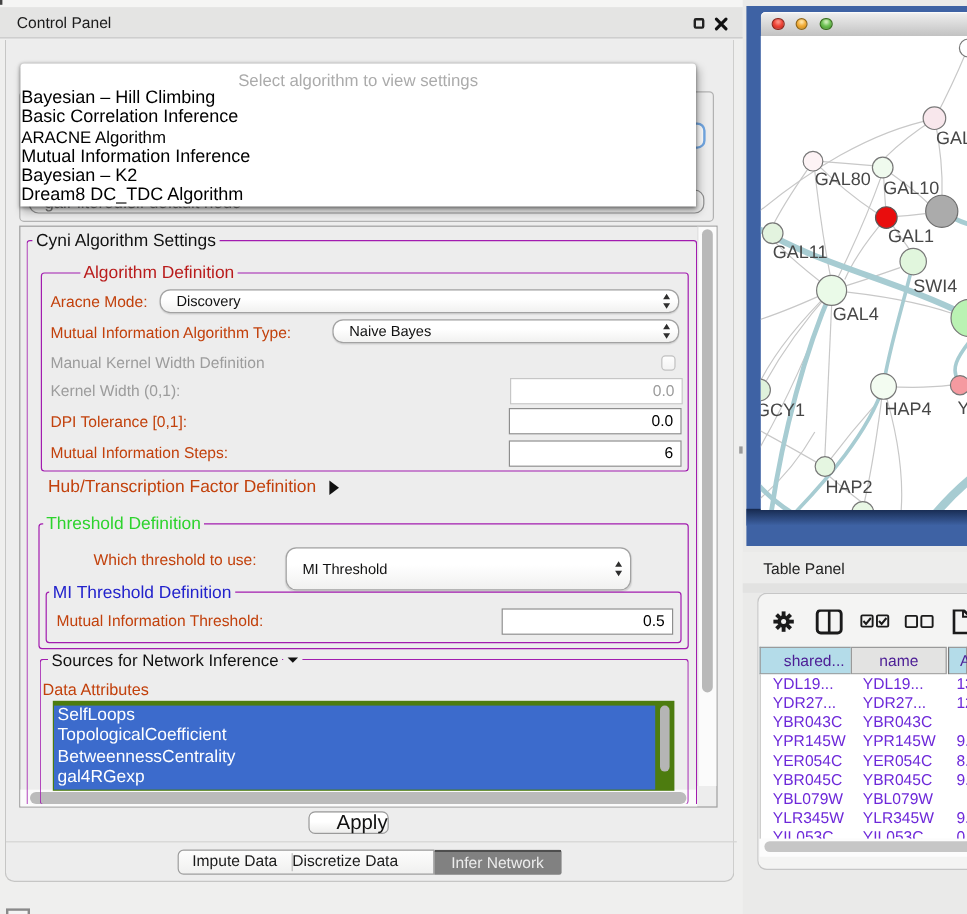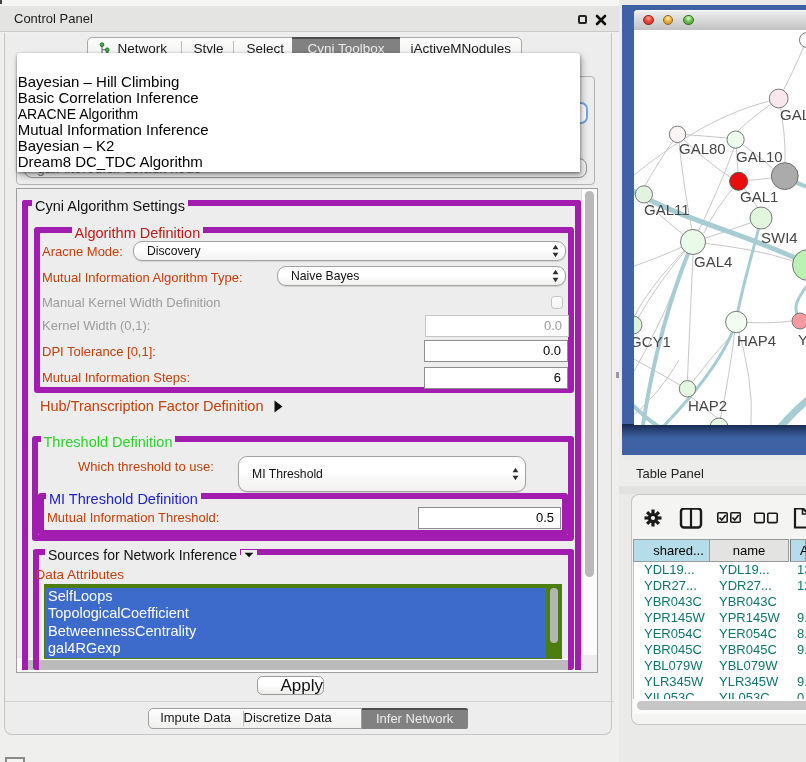--- a/index.html
+++ b/index.html
@@ -1,20 +1,20 @@
 <!DOCTYPE html>
 <html><head>
 <meta charset="utf-8">
 <style>
 * { margin:0; padding:0; box-sizing:border-box; }
 html,body { width:806px; height:762px; overflow:hidden; }
 body { font-family:"Liberation Sans", sans-serif; background:#efefee; position:relative; }
 .abs { position:absolute; }
 .b { font-weight:normal; }
-.fs { position:absolute; border:6px solid #a21caf; border-radius:3px; }
+.fs { position:absolute; border:1px solid #a21caf; border-radius:3px; }
 .fs > .lg { position:absolute; top:-8px; background:#ededed; padding:0 3px; font-size:14.5px; line-height:16px; white-space:nowrap; }
 .combo { position:absolute; border:1px solid #a2a2a2; border-radius:9px;
   background:linear-gradient(#ffffff 40%,#f1f1f0); font-size:12.2px; color:#111; box-shadow:0 1px 1px rgba(0,0,0,0.12); }
 .combo .ct { position:absolute; left:13px; top:50%; transform:translateY(-50%); white-space:nowrap; }
 .combo .ar { position:absolute; right:5.5px; top:50%; transform:translateY(-50%); width:9px; height:15px; }
 .fld { position:absolute; font-size:13px; text-align:right; padding-right:6px; background:#fff; }
 .lbl { position:absolute; font-size:13px; color:#c2410c; white-space:nowrap; line-height:14px; }
 </style>
 </head>
 <body>
@@ -28,35 +28,20 @@
     <span class="abs" style="left:578px;top:9px;width:9px;height:9px;border:2px solid #222;border-radius:2px;"></span>
     <svg class="abs" style="left:595px;top:8px;" width="12" height="12" viewBox="0 0 12 12">
       <path d="M2 2 L10 10 M10 2 L2 10" stroke="#111" stroke-width="2.6" stroke-linecap="round"></path>
     </svg>
   </div>
 
   <div class="abs" style="left:0;top:33px;width:619px;height:729px;background:#efefee;"></div>
   <div class="abs" style="left:4px;top:33px;width:608px;height:702px;background:#ededed;border:1px solid #c6c6c5;border-top:none;border-radius:0 0 8px 8px;"></div>
   <div class="abs" style="left:616px;top:372px;width:3px;height:6px;background:#9a9a9a;"></div>
 
-  <div class="abs" id="toptabs" style="left:86.5px;top:37.3px;width:435px;height:21px;background:linear-gradient(#fdfdfd,#f0f0ef);border:1px solid #a8a8a8;border-radius:5px 5px 0 0;font-size:13.5px;color:#1a1a1a;">
-    <svg class="abs" style="left:10.5px;top:3px;" width="13" height="15" viewBox="0 0 13 15">
-      <path d="M4 4 L4 13 L9 13 M4 8.8 L9 8.8" stroke="#5f6f80" stroke-width="1.1" fill="none"></path>
-      <circle cx="4" cy="3.7" r="1.9" fill="#3fae4a" stroke="#1f6d26" stroke-width="0.9"></circle>
-      <circle cx="9.2" cy="8.8" r="1.9" fill="#3fae4a" stroke="#1f6d26" stroke-width="0.9"></circle>
-      <circle cx="9.2" cy="13.2" r="1.8" fill="#8fce8f" stroke="#1f6d26" stroke-width="0.9"></circle>
-    </svg>
-    <span class="abs" style="left:30px;top:2.5px;">Network</span>
-    <span class="abs" style="left:93px;top:3px;width:1px;height:15px;background:#bbb;"></span>
-    <span class="abs" style="left:106px;top:2.5px;">Style</span>
-    <span class="abs" style="left:145px;top:3px;width:1px;height:15px;background:#bbb;"></span>
-    <span class="abs" style="left:159px;top:2.5px;">Select</span>
-    <div class="abs" style="left:204.5px;top:-1.3px;width:108px;height:22.3px;background:#818181;border-top:2px solid #4e4e4e;color:#ececec;text-align:center;line-height:19px;">Cyni Toolbox</div>
-    <span class="abs" style="left:323px;top:2.5px;">jActiveMNodules</span>
-  </div>
 
   <div class="abs" style="left:16px;top:76px;width:579px;height:109px;border:1px solid #b2b2b2;border-radius:4px;background:#ededed;"></div>
   <div class="abs" style="left:300px;top:101.5px;width:288px;height:22.5px;border:2.5px solid #72a7e2;border-radius:7px;background:#fff;"></div>
   <div class="abs" style="left:24px;top:158px;width:563px;height:19.5px;border:1px solid #929292;border-radius:8px;background:linear-gradient(#fdfdfd,#ededec);overflow:hidden;">
      <span style="position:absolute;left:12px;top:1px;font-size:14px;color:#777;">galFiltered.sif default node</span>
   </div>
 
   <div class="abs" style="left:16px;top:188px;width:581.5px;height:485px;background:#ededed;border:1px solid #9f9f9f;"></div>
 
   <div class="abs" style="left:581px;top:189px;width:16px;height:466px;background:#fbfbfb;border-left:1px solid #dedede;"></div>
@@ -137,20 +122,21 @@
   <div id="bottabs" class="abs" style="left:147.6px;top:708px;width:320px;height:20.7px;font-size:13px;color:#1a1a1a;">
     <div class="abs" style="left:0;top:0;width:214px;height:20.7px;background:linear-gradient(#fdfdfd,#f0f0ef);border:1px solid #9e9e9e;border-radius:5px 0 0 5px;"></div>
     <span class="abs" style="left:0;top:0;width:96px;text-align:center;line-height:20px;">Impute Data</span>
     <span class="abs" style="left:95.5px;top:3px;width:1px;height:15px;background:#bbb;"></span>
     <span class="abs" style="left:96px;top:0;width:118px;text-align:left;line-height:20px;">Discretize Data</span>
     <div class="abs" style="left:214px;top:-0.5px;width:106px;height:21.4px;background:#818181;border-top:2px solid #4e4e4e;border-radius:0 2px 2px 0;color:#ececec;text-align:center;line-height:18px;">Infer Network</div>
   </div>
 </div>
 
 <div class="abs" id="dropdown" style="left:16.7px;top:52.7px;width:563.5px;height:119px;background:#ffffff;border-radius:3px 3px 0 0;box-shadow:0 1px 3px rgba(0,0,0,0.45), 2px 4px 7px rgba(0,0,0,0.28);z-index:50;">
+  <div style="position:absolute;top:6px;left:0;width:100%;text-align:center;font-size:14px;color:#ababab;">Select algorithm to view settings</div>
   <div style="position:absolute;top:21.5px;left:1px;font-size:15px;color:#000;line-height:16px;white-space:nowrap;">
     Bayesian – Hill Climbing<br>
     Basic Correlation Inference<br>
     <span class="b" style="font-size:14px;">ARACNE Algorithm</span><br>
     Mutual Information Inference<br>
     Bayesian – K2<br>
     Dream8 DC_TDC Algorithm
   </div>
 </div>
 
@@ -280,26 +266,26 @@
 
     <g stroke="#1a1a1a" stroke-width="1.6" fill="none">
       <rect x="110.8" y="5.2" width="9.4" height="9.4" rx="1"></rect>
       <rect x="123.8" y="5.2" width="9.4" height="9.4" rx="1"></rect>
     </g>
 
     <path d="M151 0.5 h8 l5 5 v14 h-13 z" fill="none" stroke="#1a1a1a" stroke-width="2.2"></path>
     <path d="M158.5 1 v5 h5.5" fill="none" stroke="#1a1a1a" stroke-width="1.6"></path>
   </svg>
 
-  <div class="abs" style="left:633px;top:539px;width:173px;height:23px;font-size:13px;color:#000000;">
+  <div class="abs" style="left:633px;top:539px;width:173px;height:23px;font-size:13px;color:#4c1d95;">
     <div class="abs" style="left:0;top:0;width:76px;height:23px;background:#b4dce9;border:1px solid #9a9a9a;border-right:none;text-align:center;line-height:22px;padding-left:14px;">shared...</div>
     <div class="abs" style="left:76px;top:0;width:80px;height:23px;background:#e3e3e2;border:1px solid #9a9a9a;text-align:center;line-height:22px;">name</div>
     <div class="abs" style="left:157px;top:0;width:16px;height:23px;background:#b4dce9;border:1px solid #9a9a9a;border-left-color:#777;line-height:22px;padding-left:9px;">A</div>
   </div>
-  <div class="abs" style="left:633px;top:562px;width:173px;height:137px;background:#ffffff;overflow:hidden;font-size:13px;color:#0f766e;border-left:1px solid #c2c2c1;">
+  <div class="abs" style="left:633px;top:562px;width:173px;height:137px;background:#ffffff;overflow:hidden;font-size:13px;color:#6d28d9;border-left:1px solid #c2c2c1;">
     <div class="abs" style="left:10px;top:0;line-height:16px;">YDL19...<br>YDR27...<br>YBR043C<br>YPR145W<br>YER054C<br>YBR045C<br>YBL079W<br>YLR345W<br>YIL053C</div>
     <div class="abs" style="left:85px;top:0;line-height:16px;">YDL19...<br>YDR27...<br>YBR043C<br>YPR145W<br>YER054C<br>YBR045C<br>YBL079W<br>YLR345W<br>YIL053C</div>
     <div class="abs" style="left:163px;top:0;line-height:16px;">13<br>12<br><br>9.<br>8.<br>9.<br><br>9.<br>0.</div>
   </div>
 
   <div class="abs" style="left:633px;top:699px;width:173px;height:15px;background:#fcfcfc;"></div>
   <div class="abs" style="left:637px;top:701px;width:169px;height:9px;background:#c6c6c6;border-radius:4.5px 0 0 4.5px;"></div>
 </div>
 
 </body></html>

